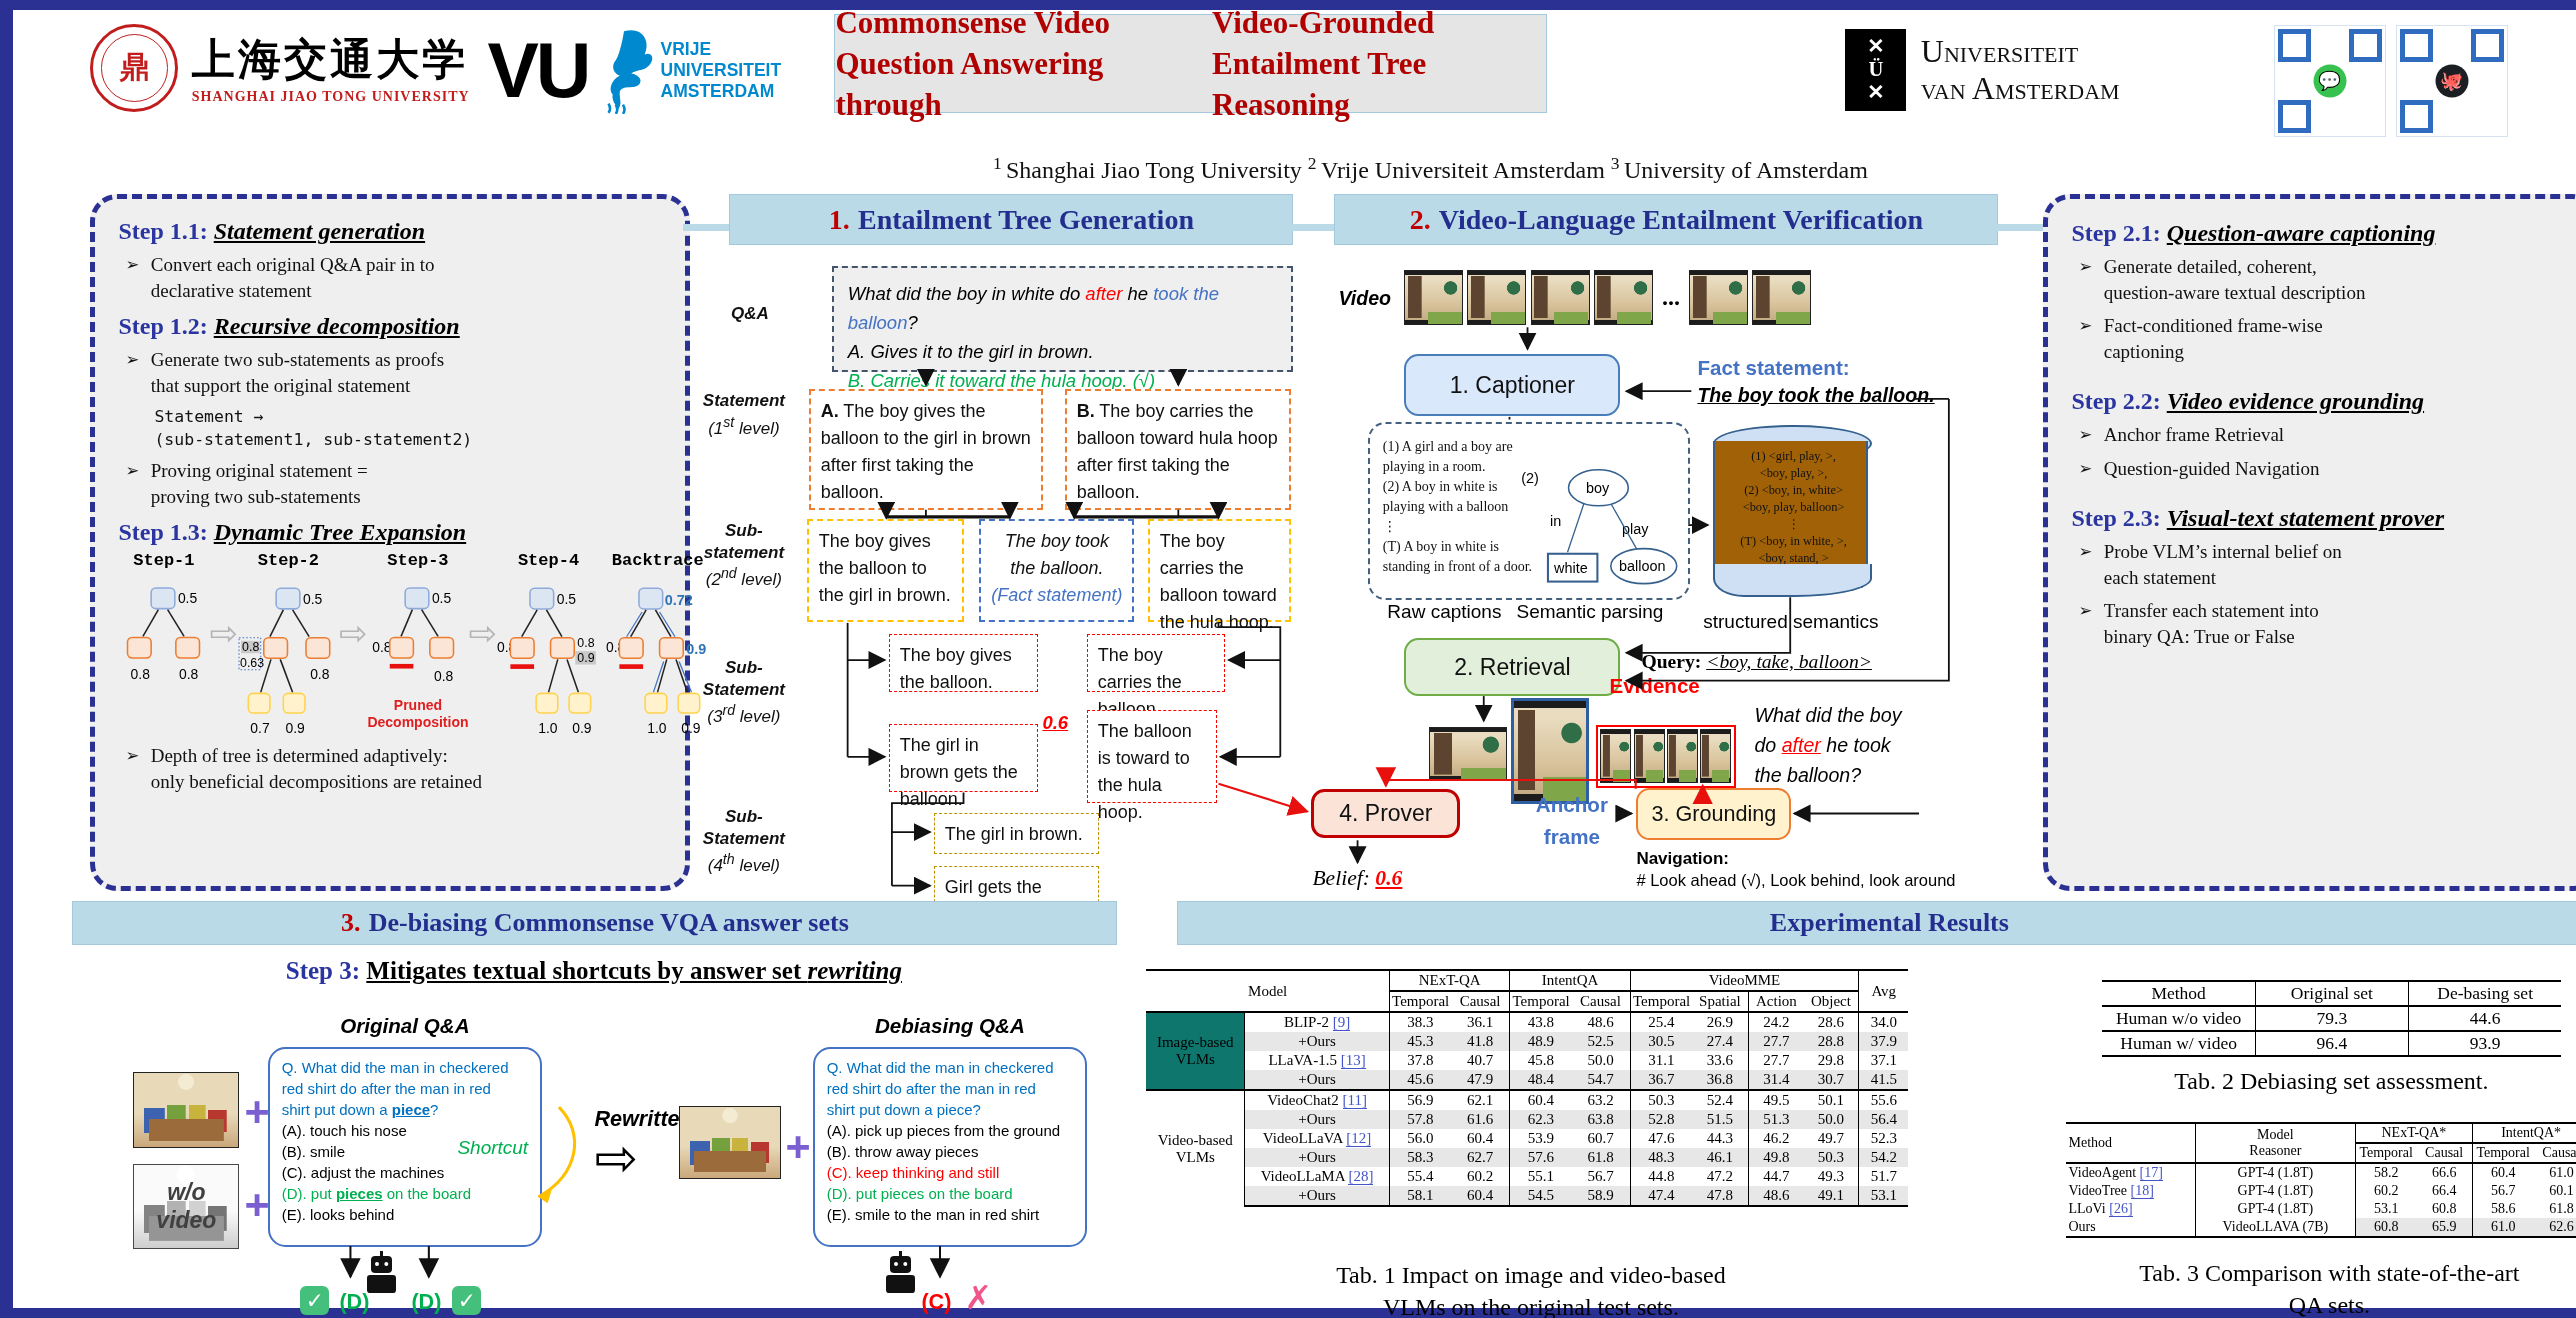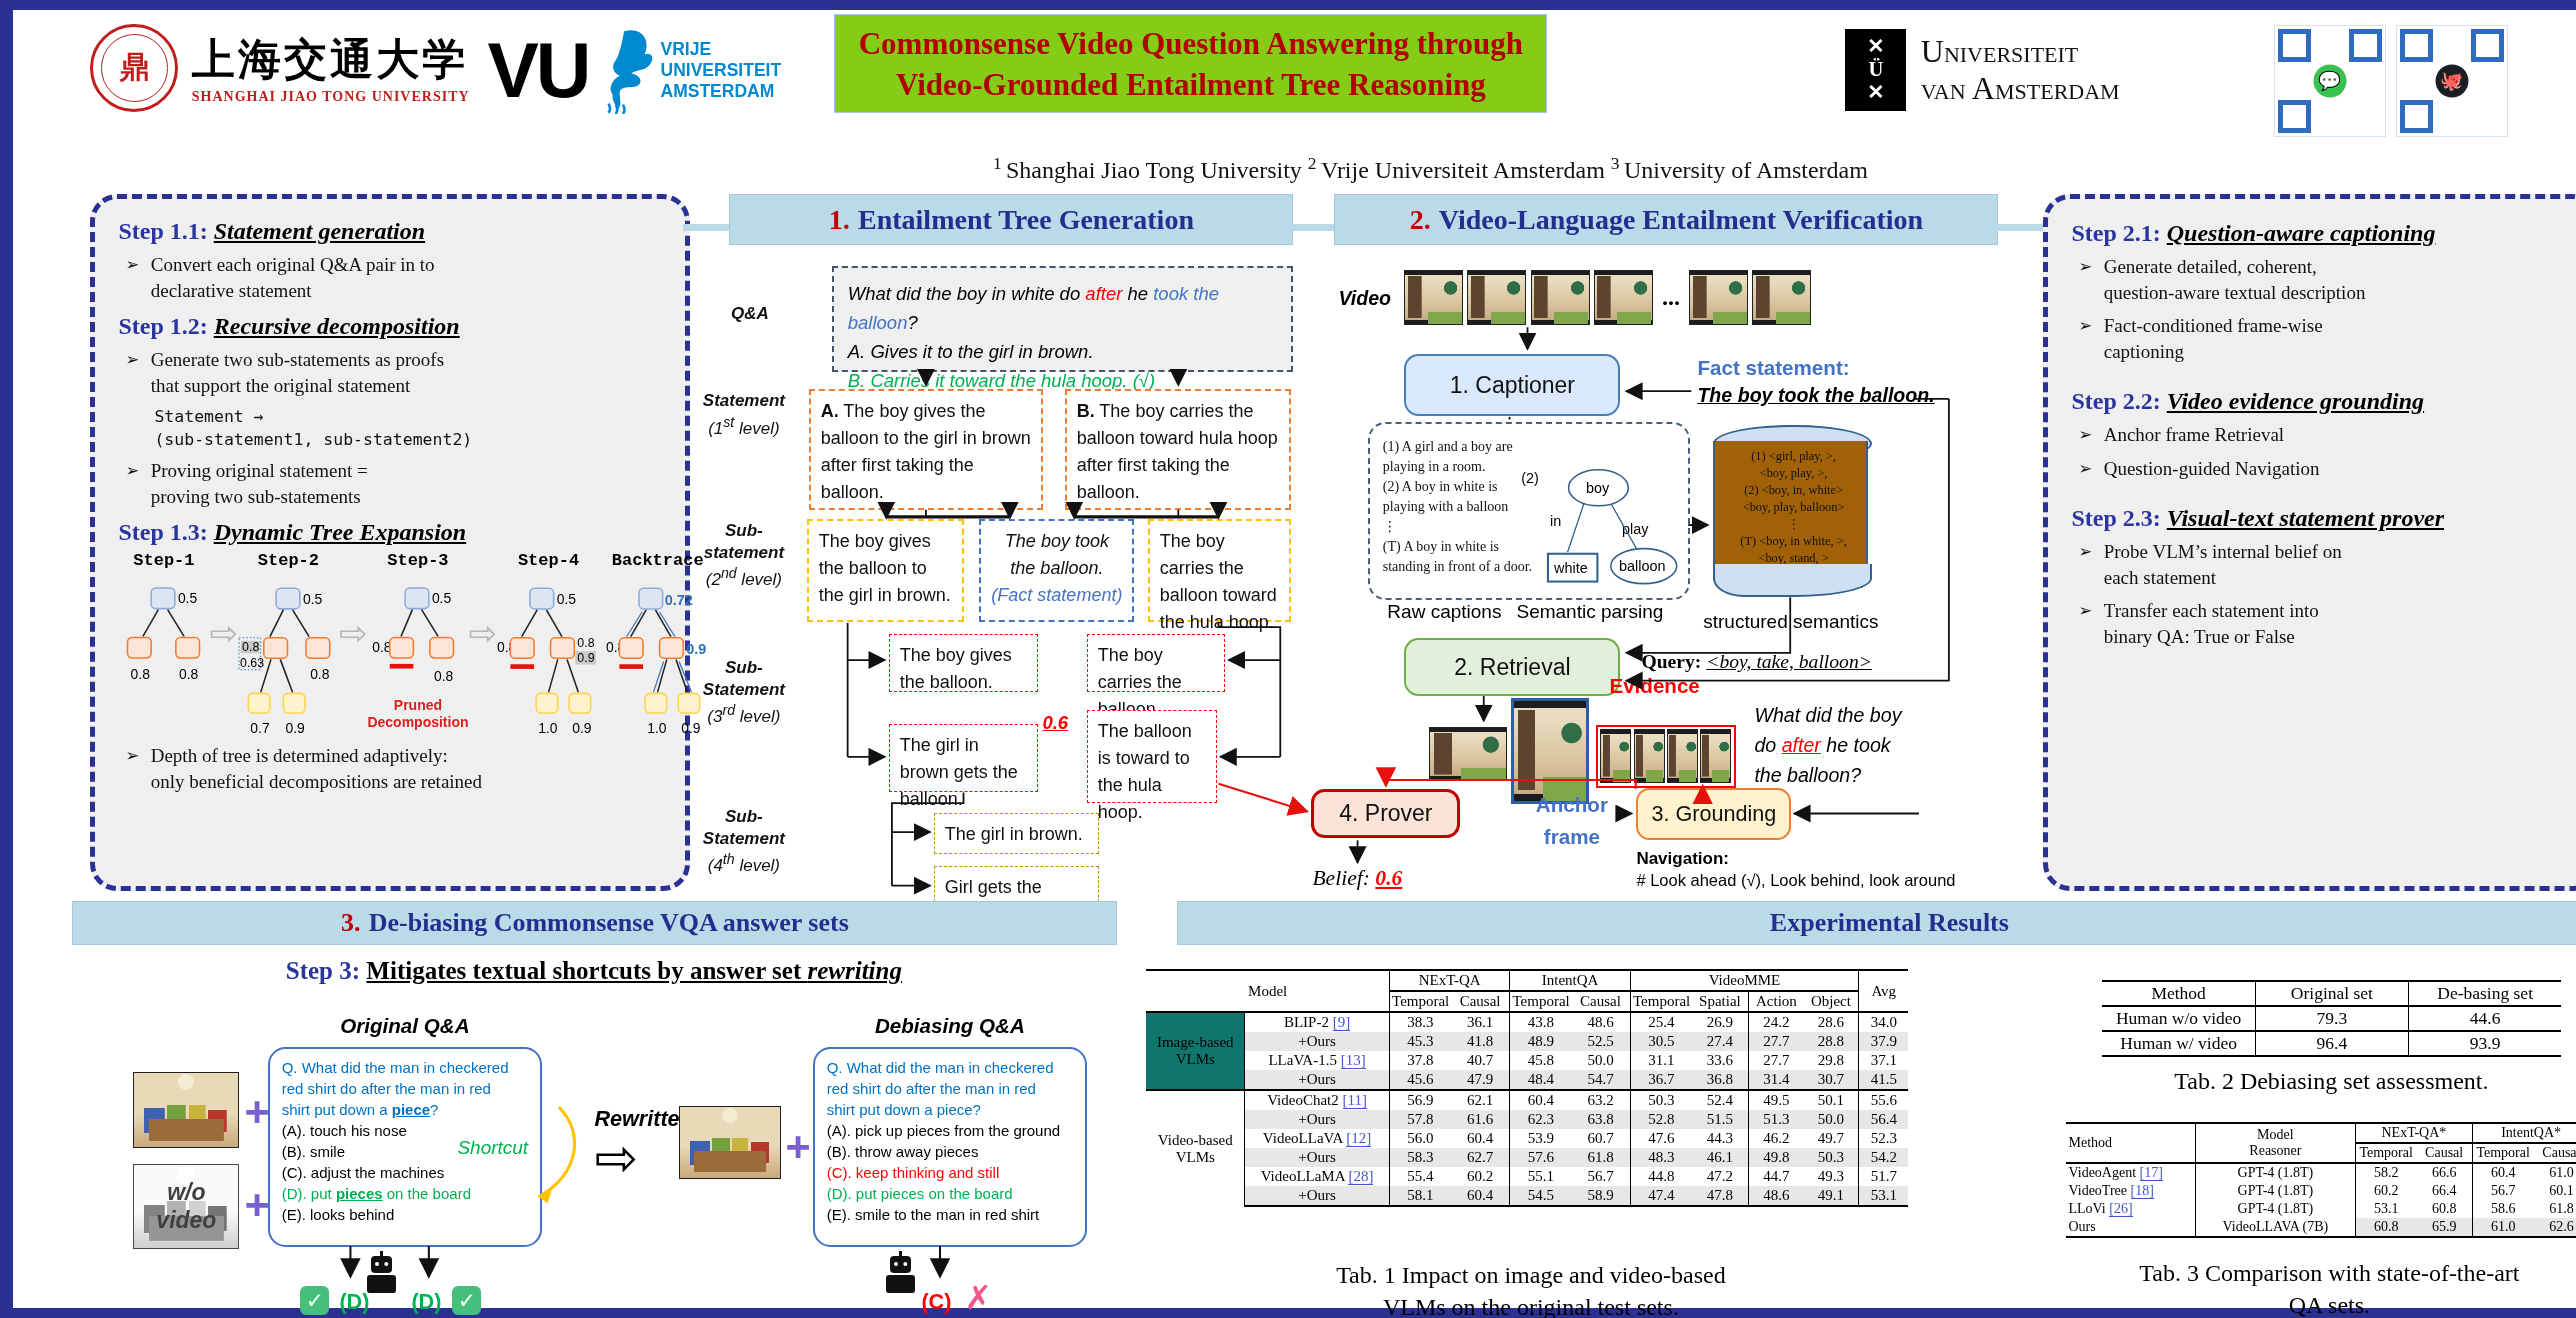--- a/index.html
+++ b/index.html
@@ -1,21 +1,21 @@
 <!DOCTYPE html>
 <html style="font-size:8.2px"><head>
 <meta charset="utf-8">
 <style>
   html,body{margin:0;padding:0;background:#888;}
   #stage{position:relative;width:2638px;height:1319px;background:#2b3192;font-family:"Liberation Serif",serif;overflow:hidden;}
   #inner{position:absolute;left:13.4px;top:10.3px;width:2583px;height:1298px;background:#ffffff;}
   .abs{position:absolute;}
   
-  .titlebox{position:absolute;left:821px;top:4.1px;width:711px;height:97px;background:#84cc16;border:1.5px solid #a4c8dc;
-    display:flex;flex-direction:column;justify-content:center;align-items:center;}
+  .titlebox{position:absolute;left:821px;top:4.1px;width:711px;height:97px;background:#e5e5e5;border:1.5px solid #a4c8dc;
+    display:flex;flex-direction:row;justify-content:center;align-items:center;}
   .titlebox div{color:#b00000;font-weight:bold;font-size:31px;line-height:41px;}
   .authors{position:absolute;left:747px;top:108px;width:1340px;text-align:center;font-size:27px;color:#111;}
   .authors sup,.affils sup{font-size:17.5px;}
   .affils{position:absolute;left:747px;top:143px;width:1340px;text-align:center;font-size:24px;color:#111;}
   .sjtu{position:absolute;left:77px;top:13.4px;display:flex;align-items:center;}
   .seal{width:82px;height:82px;border:3.6px solid #c21d1d;border-radius:50%;position:relative;display:flex;align-items:center;justify-content:center;}
   .seal:before{content:"";position:absolute;inset:7.2px;border:1.5px solid #c21d1d;border-radius:50%;}
   .seal .gear{color:#c21d1d;font-size:30px;font-weight:bold;}
   .sjtu-cn{color:#000000;font-size:43px;font-weight:bold;font-family:"Liberation Serif",serif;letter-spacing:3.1px;}
   .sjtu-en{color:#c21d1d;font-size:14px;font-weight:bold;letter-spacing:1px;font-variant:small-caps;}

